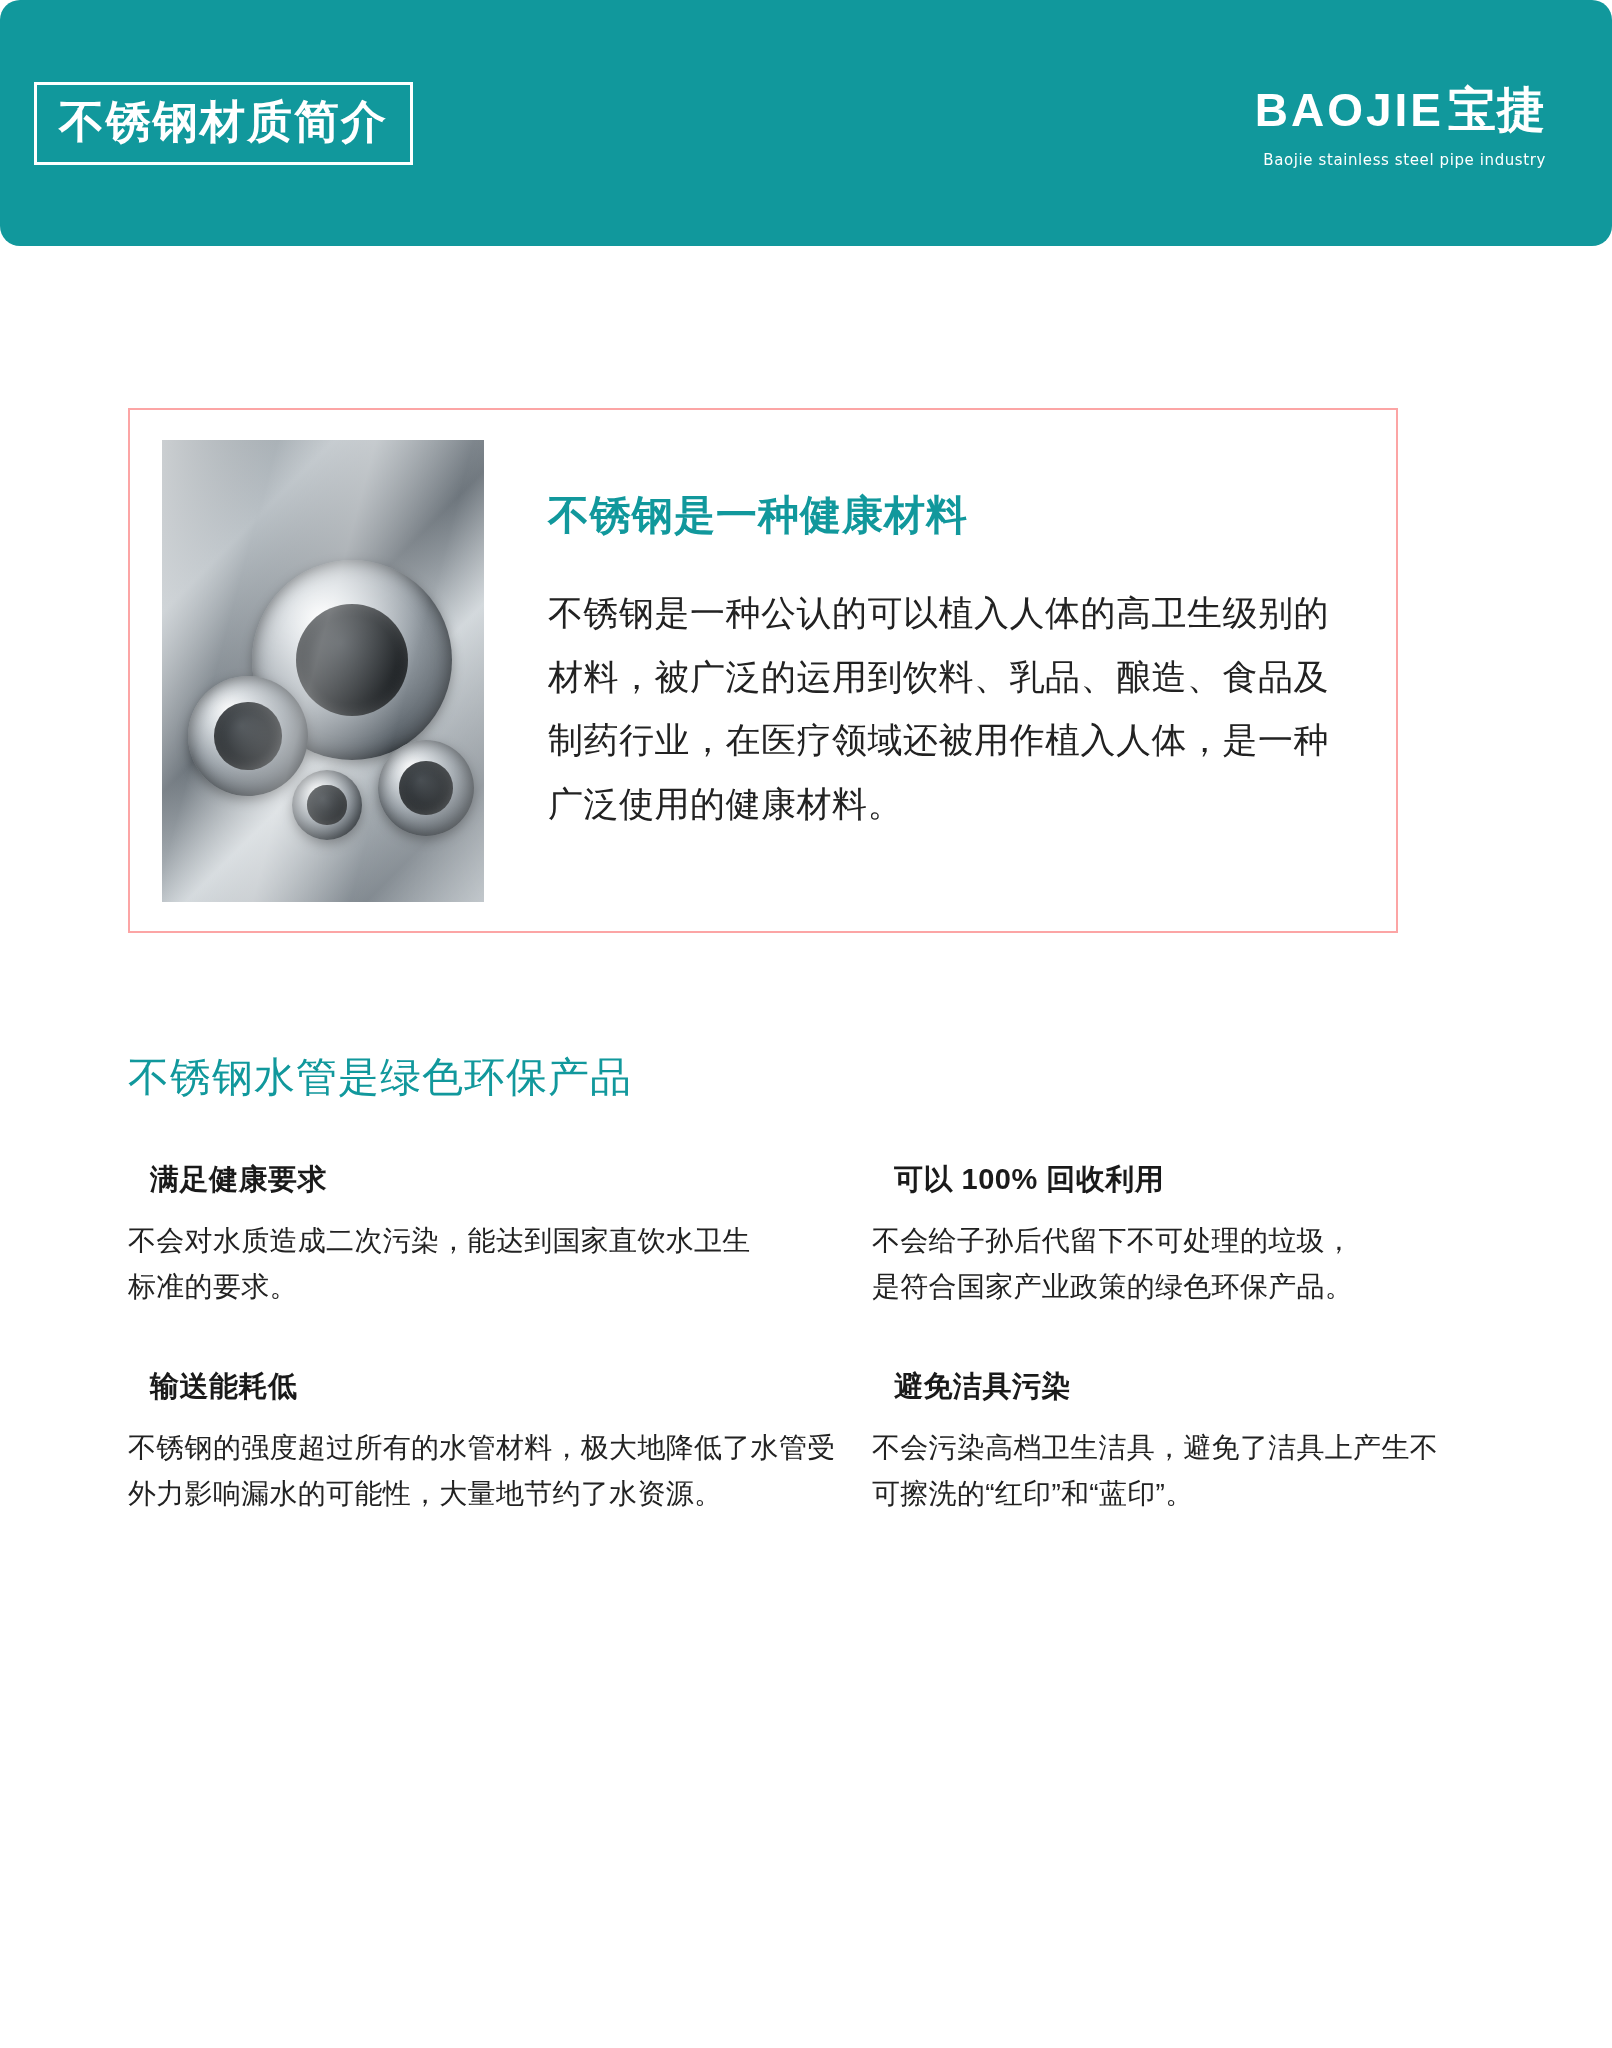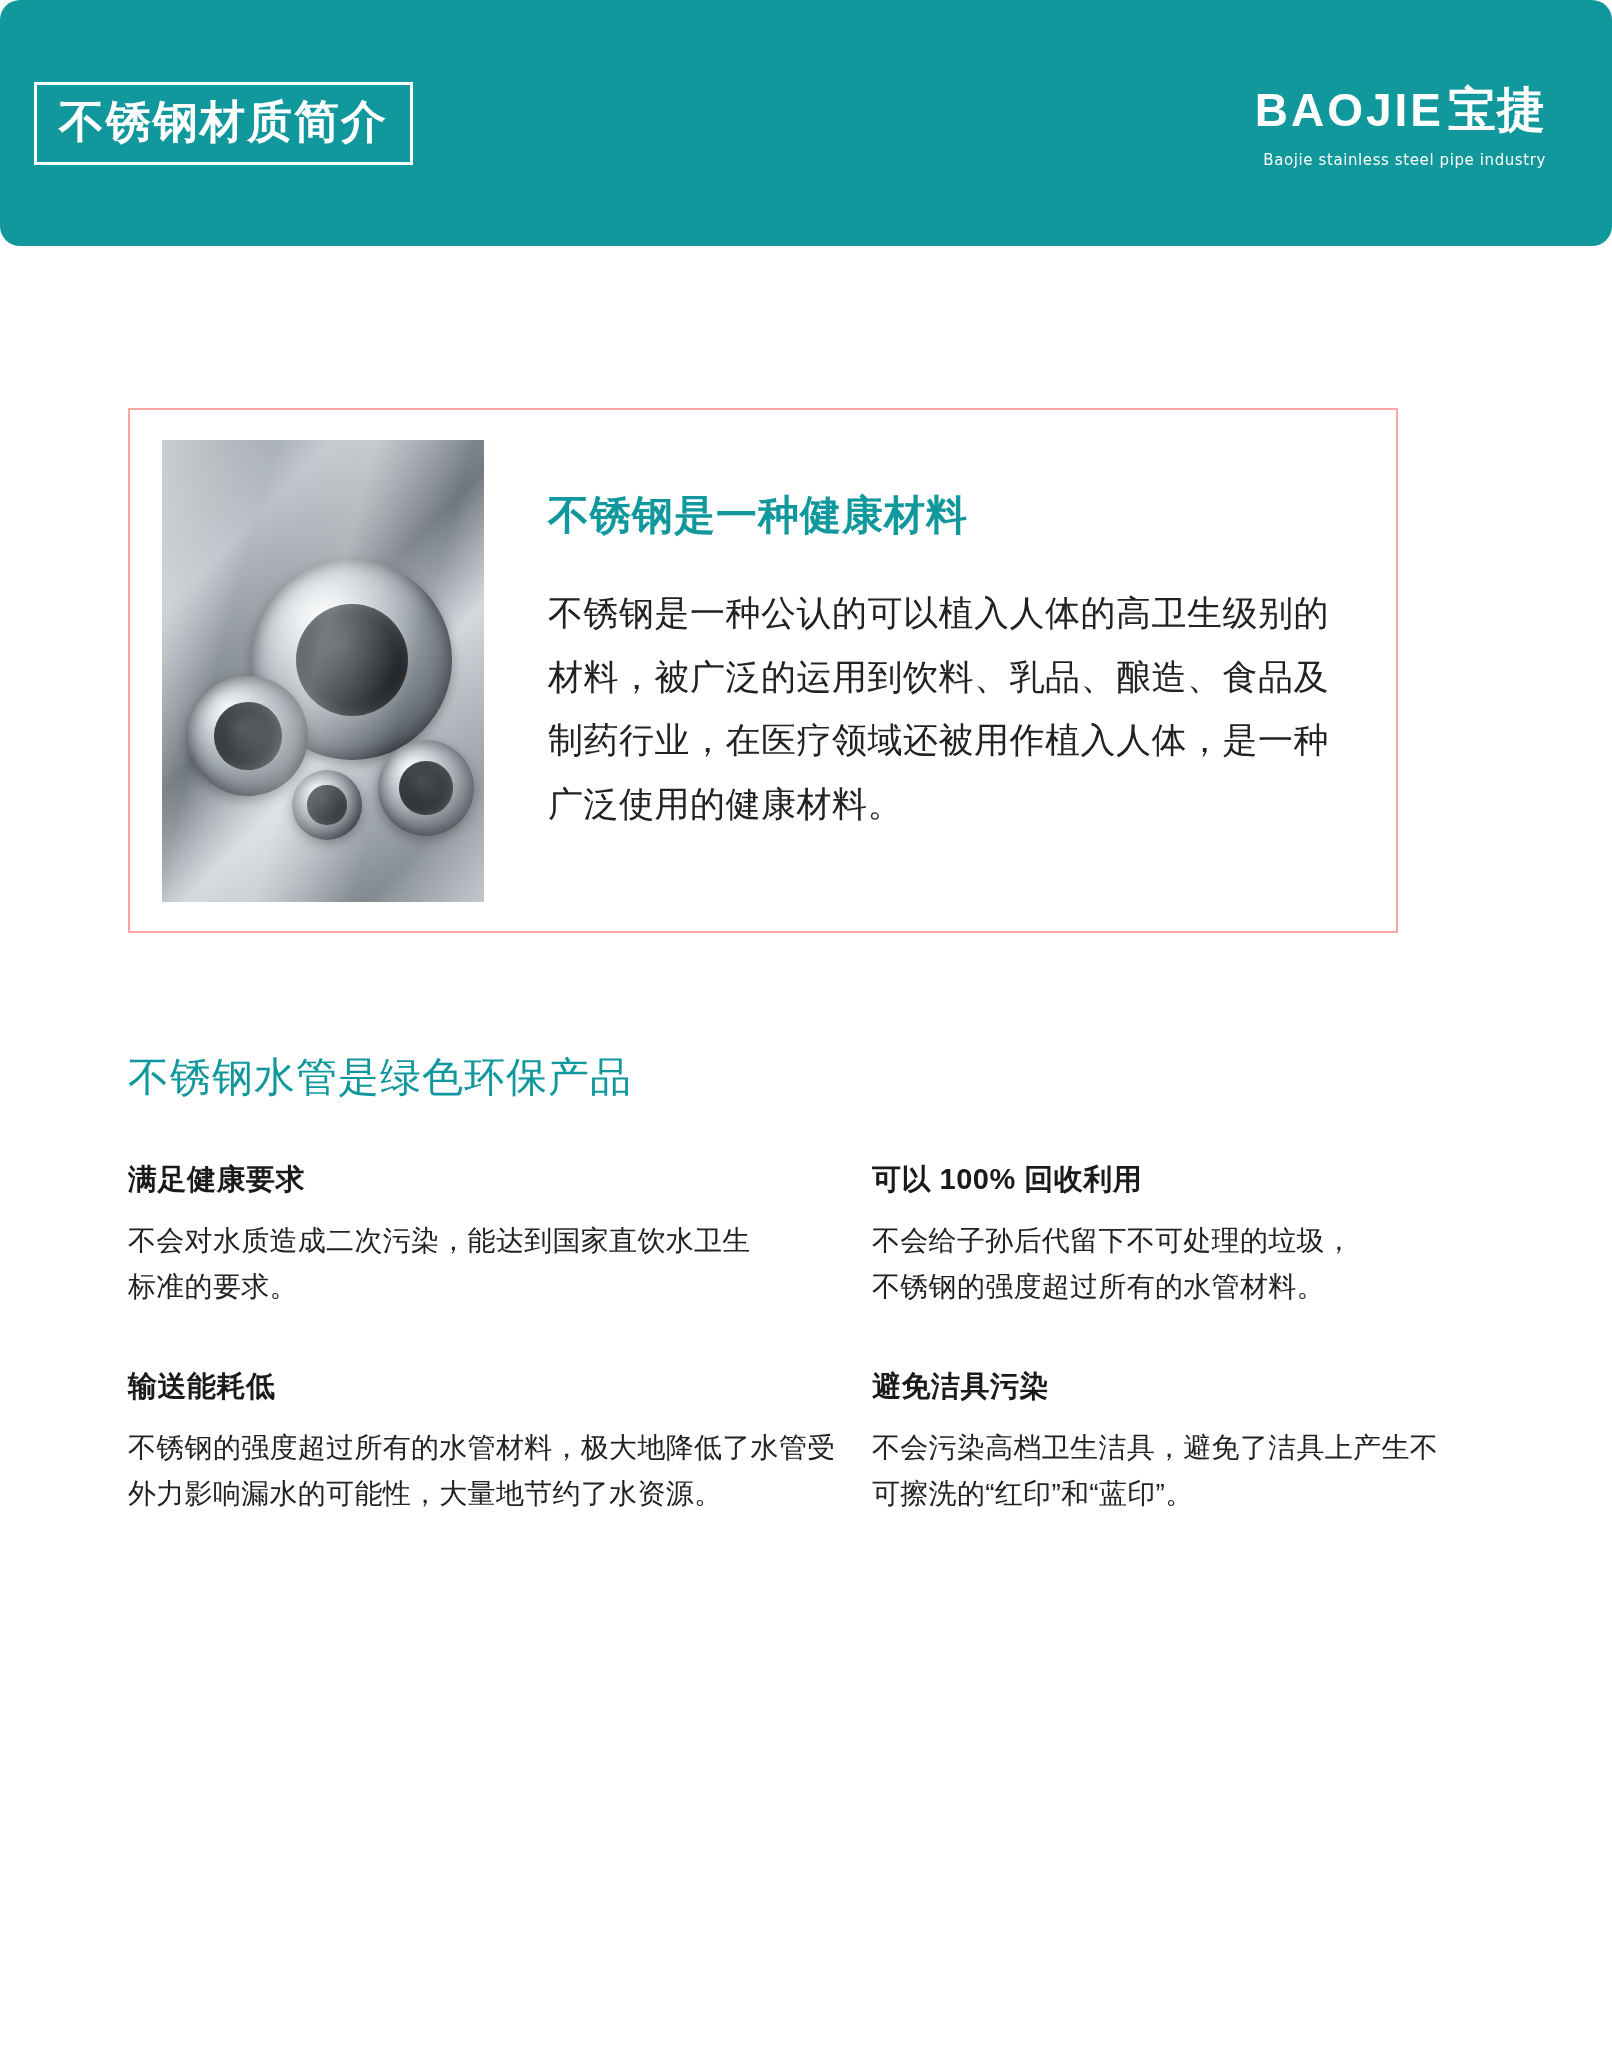--- a/index.html
+++ b/index.html
@@ -167,20 +167,21 @@
     padding-right: 110px;
     margin-bottom: 56px;
   }
   .feature.right { padding-right: 30px; }
   .feature-title {
     font-size: 29px;
     font-weight: bold;
     color: #1a1a1a;
     letter-spacing: 0.5px;
     margin-bottom: 18px;
+    margin-left: 22px;
   }
   .feature-body {
     font-size: 28px;
     line-height: 1.66;
     color: #222222;
     letter-spacing: 0.3px;
   }
 </style>
 </head>
 <body>
@@ -221,21 +222,21 @@
   <div class="features">
 
     <div class="feature">
       <div class="feature-title">满足健康要求</div>
       <div class="feature-body">不会对水质造成二次污染，能达到国家直饮水卫生标准的要求。</div>
     </div>
 
 
     <div class="feature">
       <div class="feature-title">可以 100% 回收利用</div>
-      <div class="feature-body">不会给子孙后代留下不可处理的垃圾，不锈钢的强度超过所有的水管材料。</div>
+      <div class="feature-body">不会给子孙后代留下不可处理的垃圾，是符合国家产业政策的绿色环保产品。</div>
     </div>
 
     <div class="feature right">
       <div class="feature-title">输送能耗低</div>
       <div class="feature-body">不锈钢的强度超过所有的水管材料，极大地降低了水管受外力影响漏水的可能性，大量地节约了水资源。</div>
     </div>
 
 
     <div class="feature right">
       <div class="feature-title">避免洁具污染</div>

